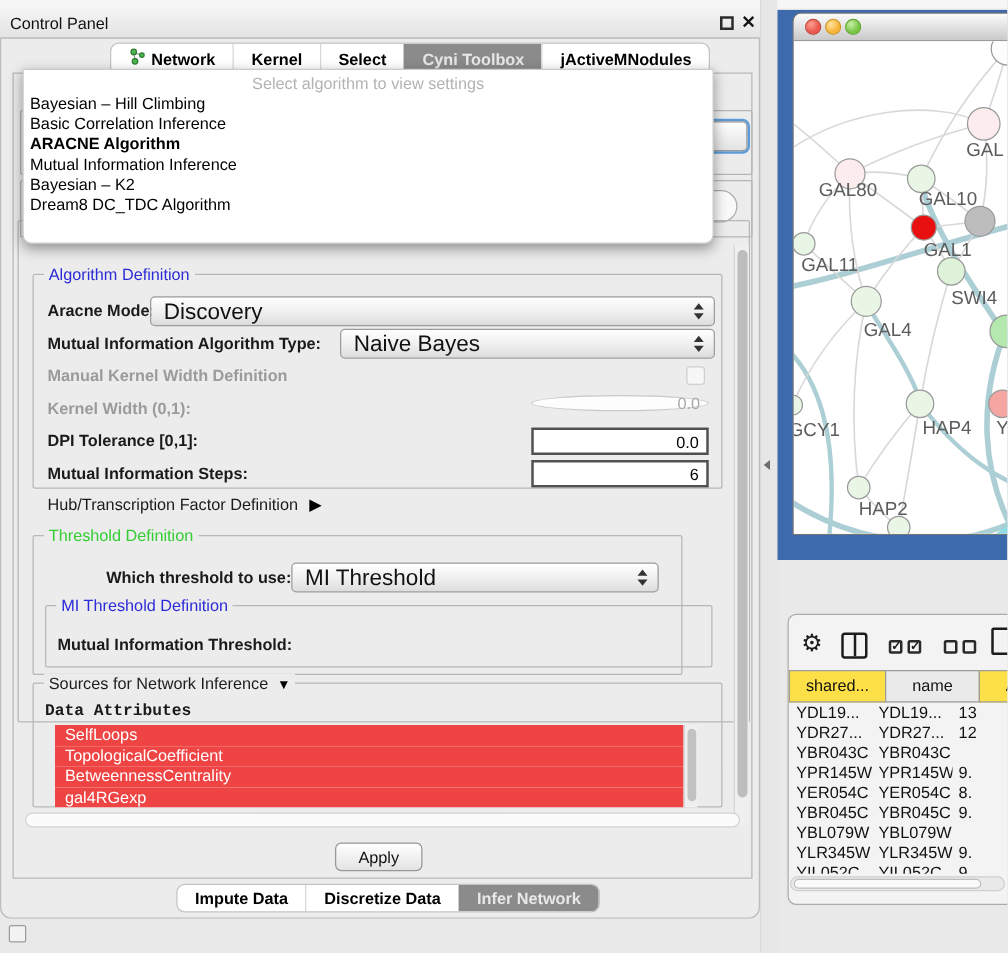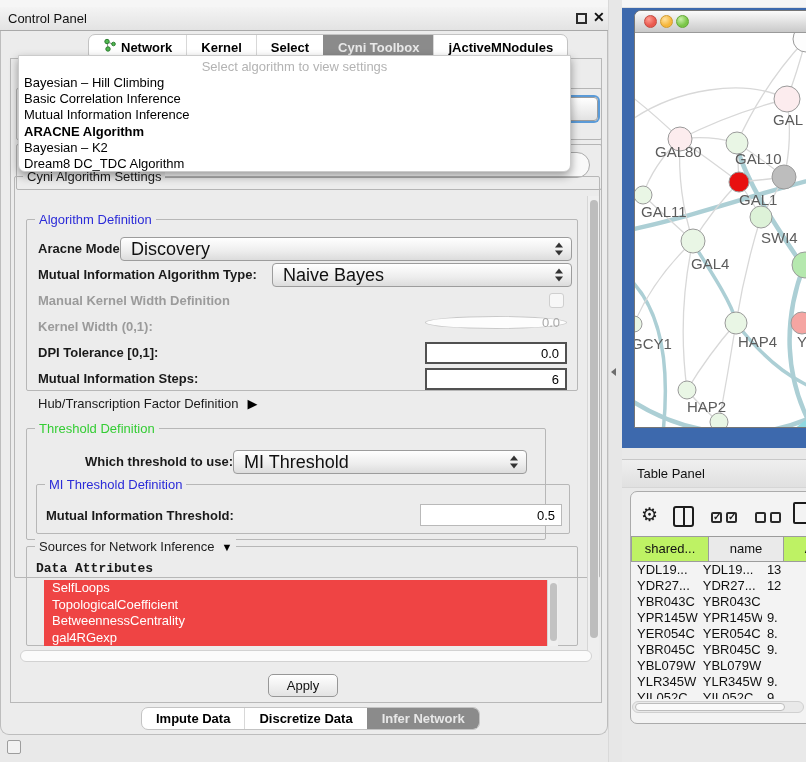--- a/index.html
+++ b/index.html
@@ -23,21 +23,21 @@
   
   .tabbar { display:inline-flex; background:#fff; border:1px solid #c3c3c3; border-radius:7px; overflow:hidden; z-index:10; }
   .tab { padding:0 14px; font-size:13px; font-weight:bold; line-height:25px; color:#000; display:flex; align-items:center; gap:5px; white-space:nowrap; }
   .tab + .tab { border-left:1px solid #d8d8d8; }
   .tab.sel { background:#8b8b8b; color:#e8e8e8; border-left-color:#8b8b8b; }
   #main-tabs { left:88px; top:34px; height:27px; }
   #bottom-tabs { left:141px; top:707px; height:23px; }
   #bottom-tabs .tab { line-height:21px; }
 
   
-  #algo-popup { left:18px; top:55px; width:553px; height:117px; background:#fff;
+  #algo-popup { left:18px; top:55px; width:553px; height:140px; background:#fff;
     border:1px solid #cbcbcb; border-radius:0 0 7px 7px; box-shadow:0 4px 10px rgba(0,0,0,.38); z-index:60; }
   #popup-placeholder { text-align:center; color:#b3b3b3; font-size:13px; line-height:17px; margin-top:2px; }
   .pitem { font-size:13px; height:16.2px; line-height:16.2px; padding-left:5px; color:#000; white-space:nowrap; }
   .pitem.sel { font-weight:bold; }
 
   
   .remnant-group { border:1px solid #b5b5b5; border-radius:2px; z-index:3; }
   #remnant-combo-a { left:100px; top:97px; width:498px; height:24px; z-index:3;
     border:1px solid #9c9c9c; border-radius:4px; background:linear-gradient(#fff,#e2e2e2);
     box-shadow:0 0 0 2px #5b9bd8; }
@@ -121,21 +121,21 @@
   .checkpair { display:flex; gap:4px; z-index:5; }
   .cbox { width:11px; height:11px; border:2px solid #2a2a2a; border-radius:2px; position:relative; }
   .cbox.ck::after { content:"✓"; position:absolute; left:0px; top:-3px; font-size:10px; font-weight:bold; color:#1a1a1a; }
   #checked-pair { left:711px; top:512px; }
   #unchecked-pair { left:755px; top:512px; }
   #doc-btn { left:793px; top:502px; width:16px; height:22px; border:2px solid #1c1c1c; border-radius:2px; background:#f3f3f3; z-index:5; }
 
   #tbl-head { left:632px; top:536px; height:26px; display:flex; z-index:4; }
   .hcell { height:26px; line-height:24px; font-size:13px; text-align:center; color:#111;
     border:1px solid #9c9c9c; background:#eaeaea; margin-left:-1px; overflow:hidden; white-space:nowrap; }
-  .hcell.hl { background:#bef264; }
+  .hcell.hl { background:#fde047; }
   #tbl-body { left:632px; top:562px; width:174px; height:137px; overflow:hidden; z-index:4; }
   .trow { display:flex; height:16px; line-height:16px; font-size:13px; color:#111; }
   .tcell { overflow:hidden; white-space:nowrap; }
   #tbl-hscroll { left:632px; top:701px; width:172px; height:12px; background:#e9e9e9; border:1px solid #d0d0d0; border-radius:6px; }
   #tbl-hthumb { position:absolute; left:2px; top:1px; width:150px; height:8px; background:#fafafa; border:1px solid #bdbdbd; border-radius:4px; }
 
   #mini-icon { left:7px; top:740px; width:14px; height:14px; border:1px solid #9d9d9d; background:#f2f2f2; border-radius:2px; }
 </style>
 </head>
 <body>
@@ -178,22 +178,22 @@
   <div class="abs remnant-group" style="left:16px; top:88px; width:586px; height:52px;"></div>
   <div id="remnant-combo-a" class="abs"></div>
   <div class="abs remnant-group" style="left:16px; top:144px; width:586px; height:46px;"></div>
   <div id="remnant-combo-b" class="abs"></div>
 
   <div id="algo-popup" class="abs">
     <div id="popup-placeholder">Select algorithm to view settings</div>
     <div id="popup-list">
         <div class="pitem">Bayesian – Hill Climbing</div>
         <div class="pitem">Basic Correlation Inference</div>
+        <div class="pitem sel">ARACNE Algorithm</div>
         <div class="pitem">Mutual Information Inference</div>
-        <div class="pitem sel">ARACNE Algorithm</div>
         <div class="pitem">Bayesian – K2</div>
         <div class="pitem">Dream8 DC_TDC Algorithm</div>
       </div>
   </div>
 
   <div class="fieldset" style="left:14px; top:176px; width:586px; height:402px;">
     <span class="leg">Cyni Algorithm Settings</span>
   </div>
   <div id="settings-vscroll" class="abs vtrack">
     <div id="settings-vthumb" class="vthumb"></div>
@@ -237,23 +237,20 @@
   </div>
   <span class="lbl" style="left:85px; top:454px;">Which threshold to use:</span>
   <div class="combo" style="left:233px; top:450px; width:294px;">
     <span>MI Threshold</span>
     <span class="spin"></span>
   </div>
   <div class="fieldset" style="left:36px; top:484px; width:534px; height:50px;">
     <span class="leg blue">MI Threshold Definition</span>
   </div>
   <span class="lbl" style="left:46px; top:508px;">Mutual Information Threshold:</span>
-  <div class="num mid" style="left:420px; top:504px; width:142px;">
-    <span>0.5</span>
-  </div>
 
   <div class="fieldset" style="left:26px; top:546px; width:552px; height:100px;">
     <span class="leg"><span>Sources for Network Inference</span><span class="tri-down"></span></span>
   </div>
   <span class="lbl" style="left:36px; top:561px;font-family:Liberation Mono, monospace;">Data Attributes</span>
   <div id="attr-list" class="abs">
       <div class="attr-item">SelfLoops</div>
       <div class="attr-item">TopologicalCoefficient</div>
       <div class="attr-item">BetweennessCentrality</div>
       <div class="attr-item">gal4RGexp</div>
@@ -339,23 +336,20 @@
             <text x="56" y="236" font-size="15" fill="#5c5c5c" font-family="Liberation Sans, sans-serif">GAL4</text>
             <text x="-4" y="316" font-size="15" fill="#5c5c5c" font-family="Liberation Sans, sans-serif">GCY1</text>
             <text x="103" y="314" font-size="15" fill="#5c5c5c" font-family="Liberation Sans, sans-serif">HAP4</text>
             <text x="162" y="314" font-size="15" fill="#5c5c5c" font-family="Liberation Sans, sans-serif">Y</text>
             <text x="52" y="379" font-size="15" fill="#5c5c5c" font-family="Liberation Sans, sans-serif">HAP2</text>
           </svg>
       </div>
     </div>
   </div>
 
-  <div id="tp-titlebar" class="abs">
-    <span id="tp-title">Table Panel</span>
-  </div>
   <div id="tp-container" class="abs"></div>
   <span id="gear-btn" class="abs"></span>
   <div id="columns-btn" class="abs"></div>
   <div id="checked-pair" class="abs checkpair">
     <span class="cbox ck"></span>
     <span class="cbox ck"></span>
   </div>
   <div id="unchecked-pair" class="abs checkpair">
     <span class="cbox"></span>
     <span class="cbox"></span>

